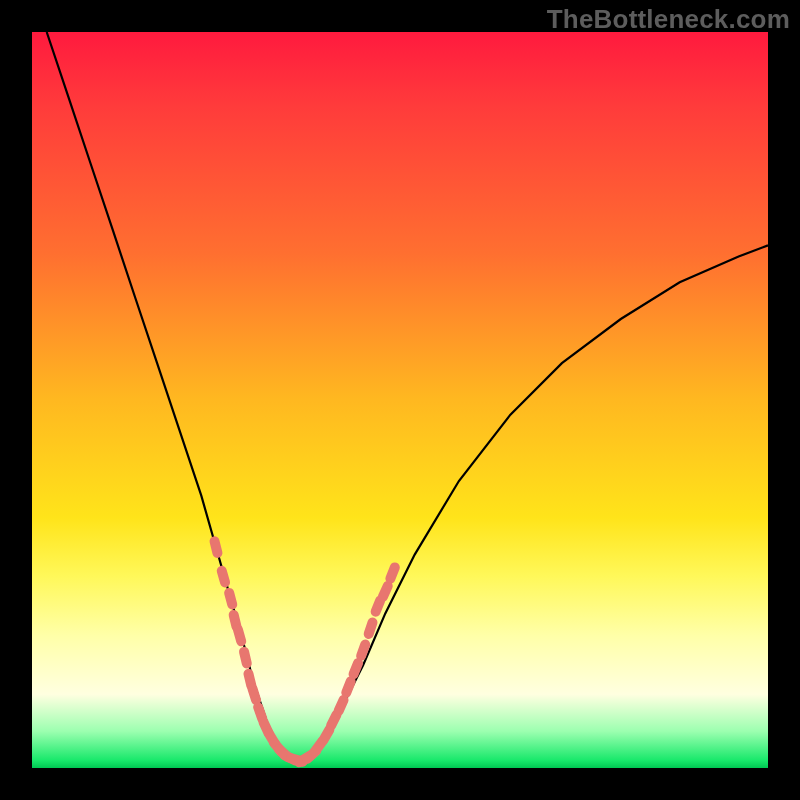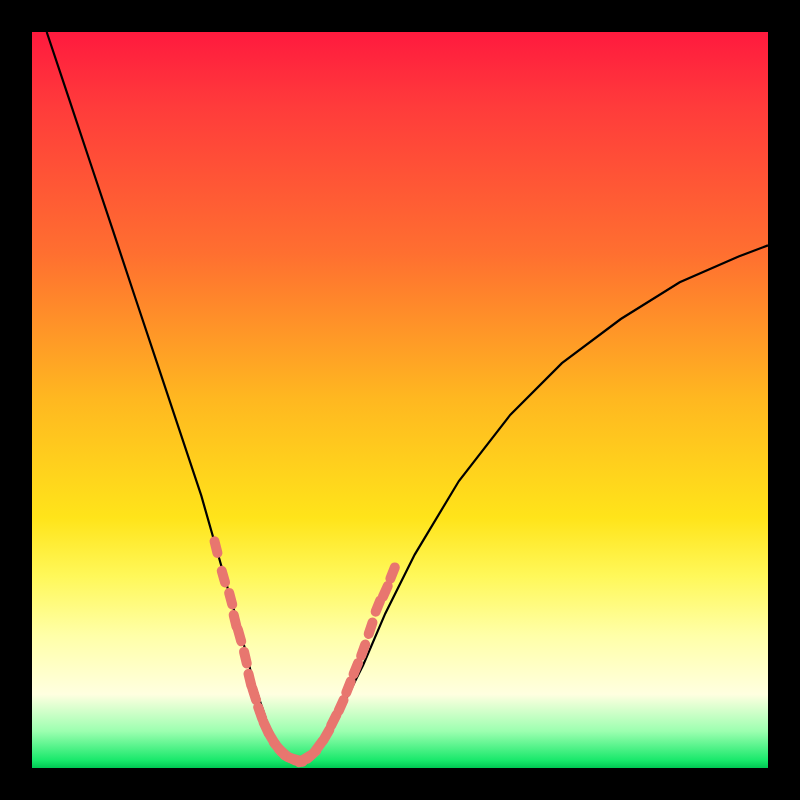--- a/index.html
+++ b/index.html
@@ -56,20 +56,21 @@
     top: 0;
     width: 736px;
     height: 736px;
     overflow: visible;
   }
 </style>
 </head>
 <body>
 
 <div class="frame">
+  <div class="watermark">TheBottleneck.com</div>
   <div class="plot">
     <svg class="curve" viewBox="0 0 736 736">
       <g>
         <path id="curve-path" fill="none" stroke="#000" stroke-width="2.2" d="M14.7 0.0 L36.8 66.2 L58.9 132.5 L81.0 198.7 L103.0 265.0 L125.1 331.2 L147.2 397.4 L169.3 463.7 L184.0 515.2 L198.7 566.7 L213.4 618.2 L220.8 647.7 L228.2 669.8 L235.5 691.8 L242.9 706.6 L250.2 717.6 L257.6 725.0 L265.0 728.6 L272.3 727.2 L283.4 721.3 L294.4 706.6 L309.1 677.1 L331.2 633.0 L353.3 581.4 L382.7 522.6 L426.9 449.0 L478.4 382.7 L529.9 331.2 L588.8 287.0 L647.7 250.2 L706.6 224.5 L736.0 213.4 "></path>
       </g>
       <g id="markers-left">
           <rect x="173.0" y="510.2" width="22" height="10" rx="5" fill="#e8766f" transform="rotate(76.0 184.0 515.2)"></rect>
           <rect x="180.4" y="539.6" width="22" height="10" rx="5" fill="#e8766f" transform="rotate(74.1 191.4 544.6)"></rect>
           <rect x="187.7" y="561.7" width="22" height="10" rx="5" fill="#e8766f" transform="rotate(75.1 198.7 566.7)"></rect>
           <rect x="192.1" y="583.8" width="22" height="10" rx="5" fill="#e8766f" transform="rotate(76.5 203.1 588.8)"></rect>

